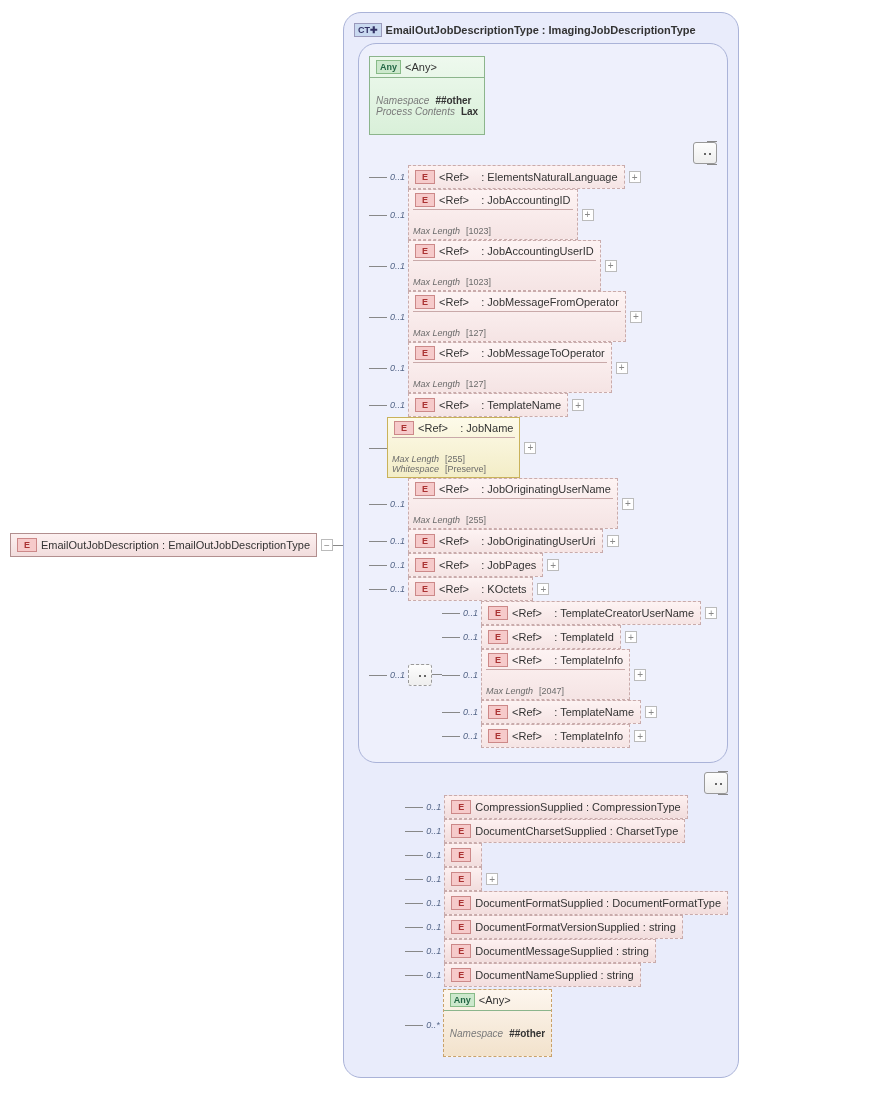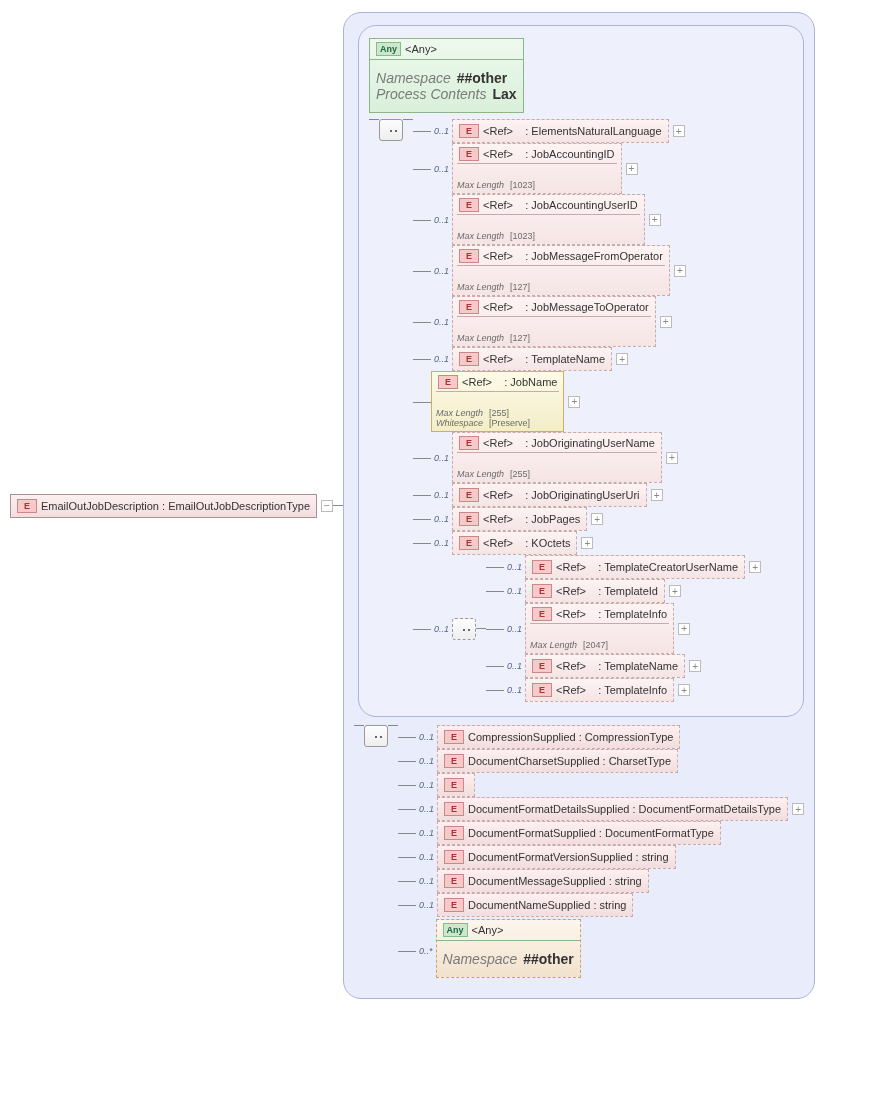--- a/index.html
+++ b/index.html
@@ -73,29 +73,30 @@
     padding: 0;
     margin: 2px 0 6px 0;
   }
   .any-head {
     padding: 3px 6px;
     display: flex;
     align-items: center;
   }
   .any-attrs {
     border-top: 1px solid #8cb58c;
-    padding: 10px 6px;
-    font-size: 14px;
+    padding: 17px 6px;
+    font-size: 10px;
     color: #555;
   }
   .any-attrs .ital { font-style: italic; color: #7a7a7a; }
   .any-attrs .val { font-weight: bold; color: #333; margin-left: 6px; }
   .children {
     display: flex;
-    align-items: flex-start;
+    align-items: flex-end;
+    flex-direction: column;
   }
   .seq-box {
     width: 22px;
     height: 20px;
     border: 1px solid #999;
     background: linear-gradient(#fdfdfd,#eee);
     display: flex;
     align-items: center;
     justify-content: center;
     border-radius: 3px;
@@ -177,20 +178,24 @@
   <div class="root-element">
     <div class="element-box">
       <span class="tag E">E</span>
       <span class="bold">EmailOutJobDescription : EmailOutJobDescriptionType</span>
     </div>
     <span class="expand">−</span>
     <div class="connector-h" style="width:10px"></div>
   </div>
 
   <div class="ct-container" style="flex:0 0 auto;">
+    <div class="ct-header">
+      <span class="tag CT">CT✚</span>
+      <span>EmailOutJobDescriptionType : ImagingJobDescriptionType</span>
+    </div>
 
     <div class="ct-container inner-ct" style="margin-left:4px;">
 
       
       <div class="any-box">
         <div class="any-head">
           <span class="tag Any">Any</span>
           <span class="bold">&lt;Any&gt;</span>
         </div>
         <div class="any-attrs">
@@ -442,21 +447,20 @@
             <span class="occ">0..1</span>
             <div class="element-box" style="border: 1px dashed rgb(201, 171, 171);">
               <span class="tag E">E</span>
             </div>
           </div>
           <div class="tree-row">
             <div class="v-connector"></div>
             <span class="occ">0..1</span>
             <div class="element-box" style="border: 1px dashed rgb(201, 171, 171);">
               <span class="tag E">E</span>
-              <span class="bold">DocumentFormatDetailsSupplied : DocumentFormatDetailsType</span>
             </div>
             <span class="expand">+</span>
           </div>
           <div class="tree-row">
             <div class="v-connector"></div>
             <span class="occ">0..1</span>
             <div class="element-box" style="border: 1px dashed rgb(201, 171, 171);">
               <span class="tag E">E</span>
               <span class="bold">DocumentFormatSupplied : DocumentFormatType</span>
             </div>

